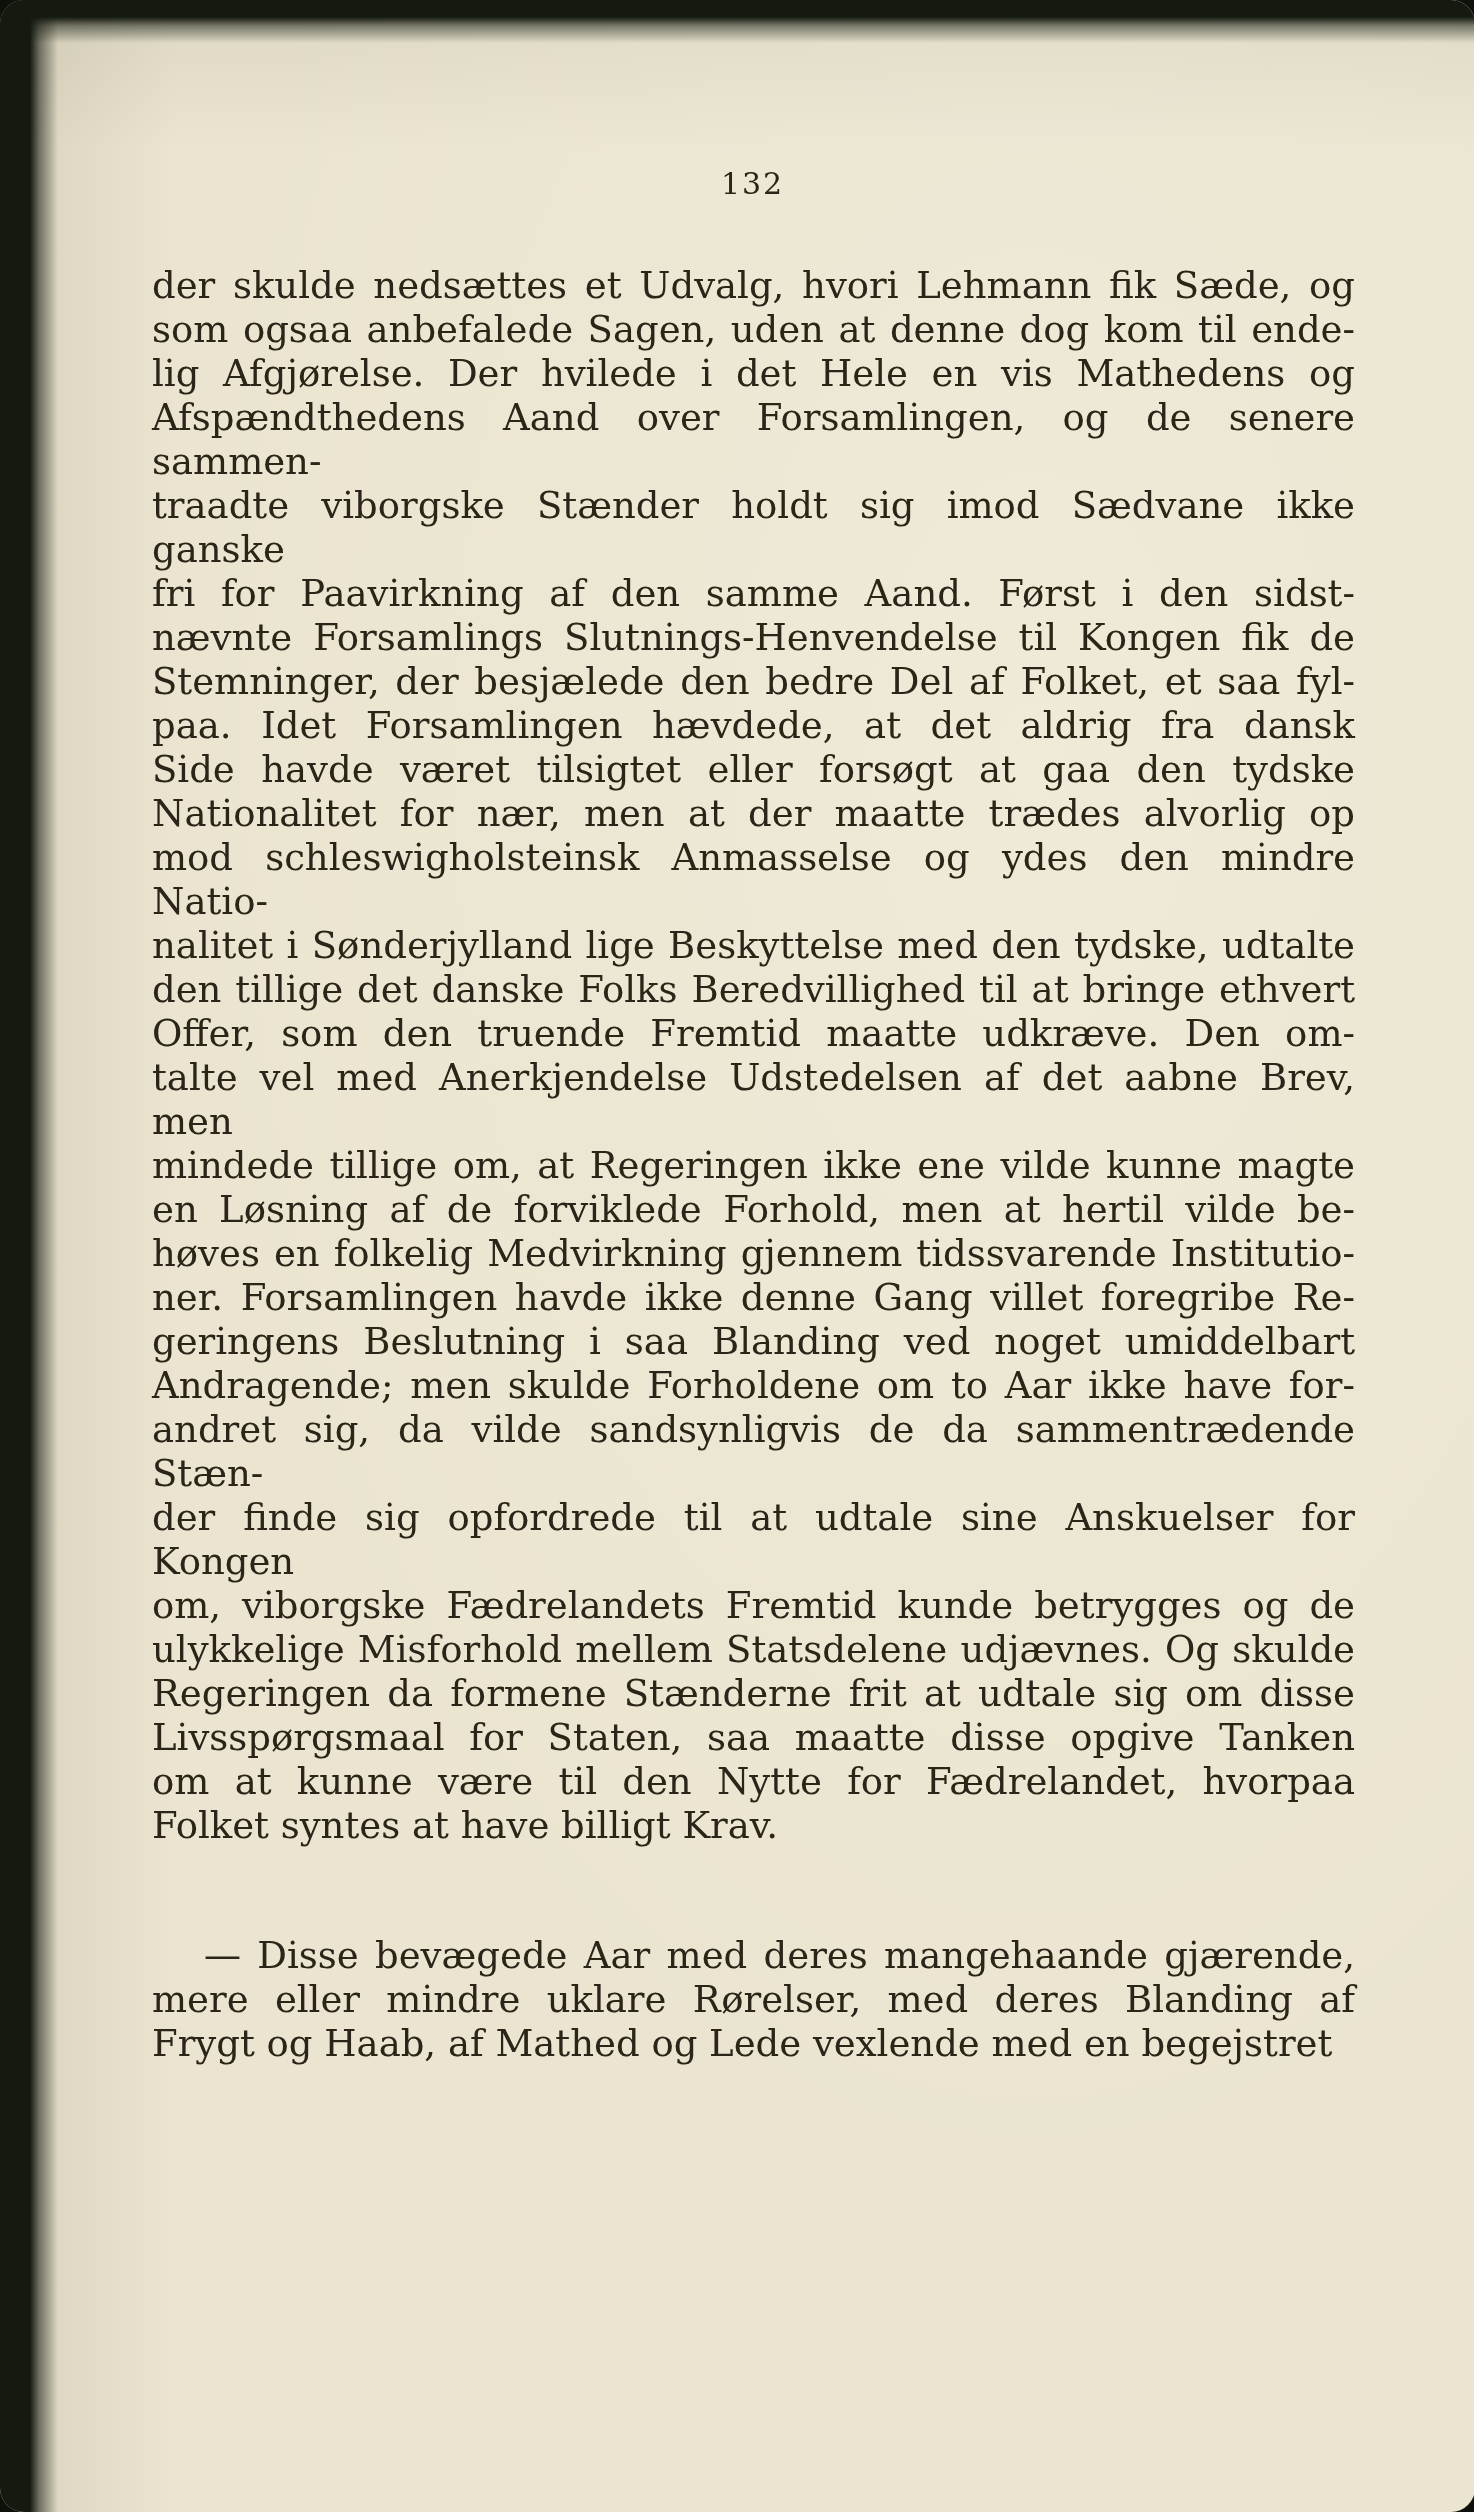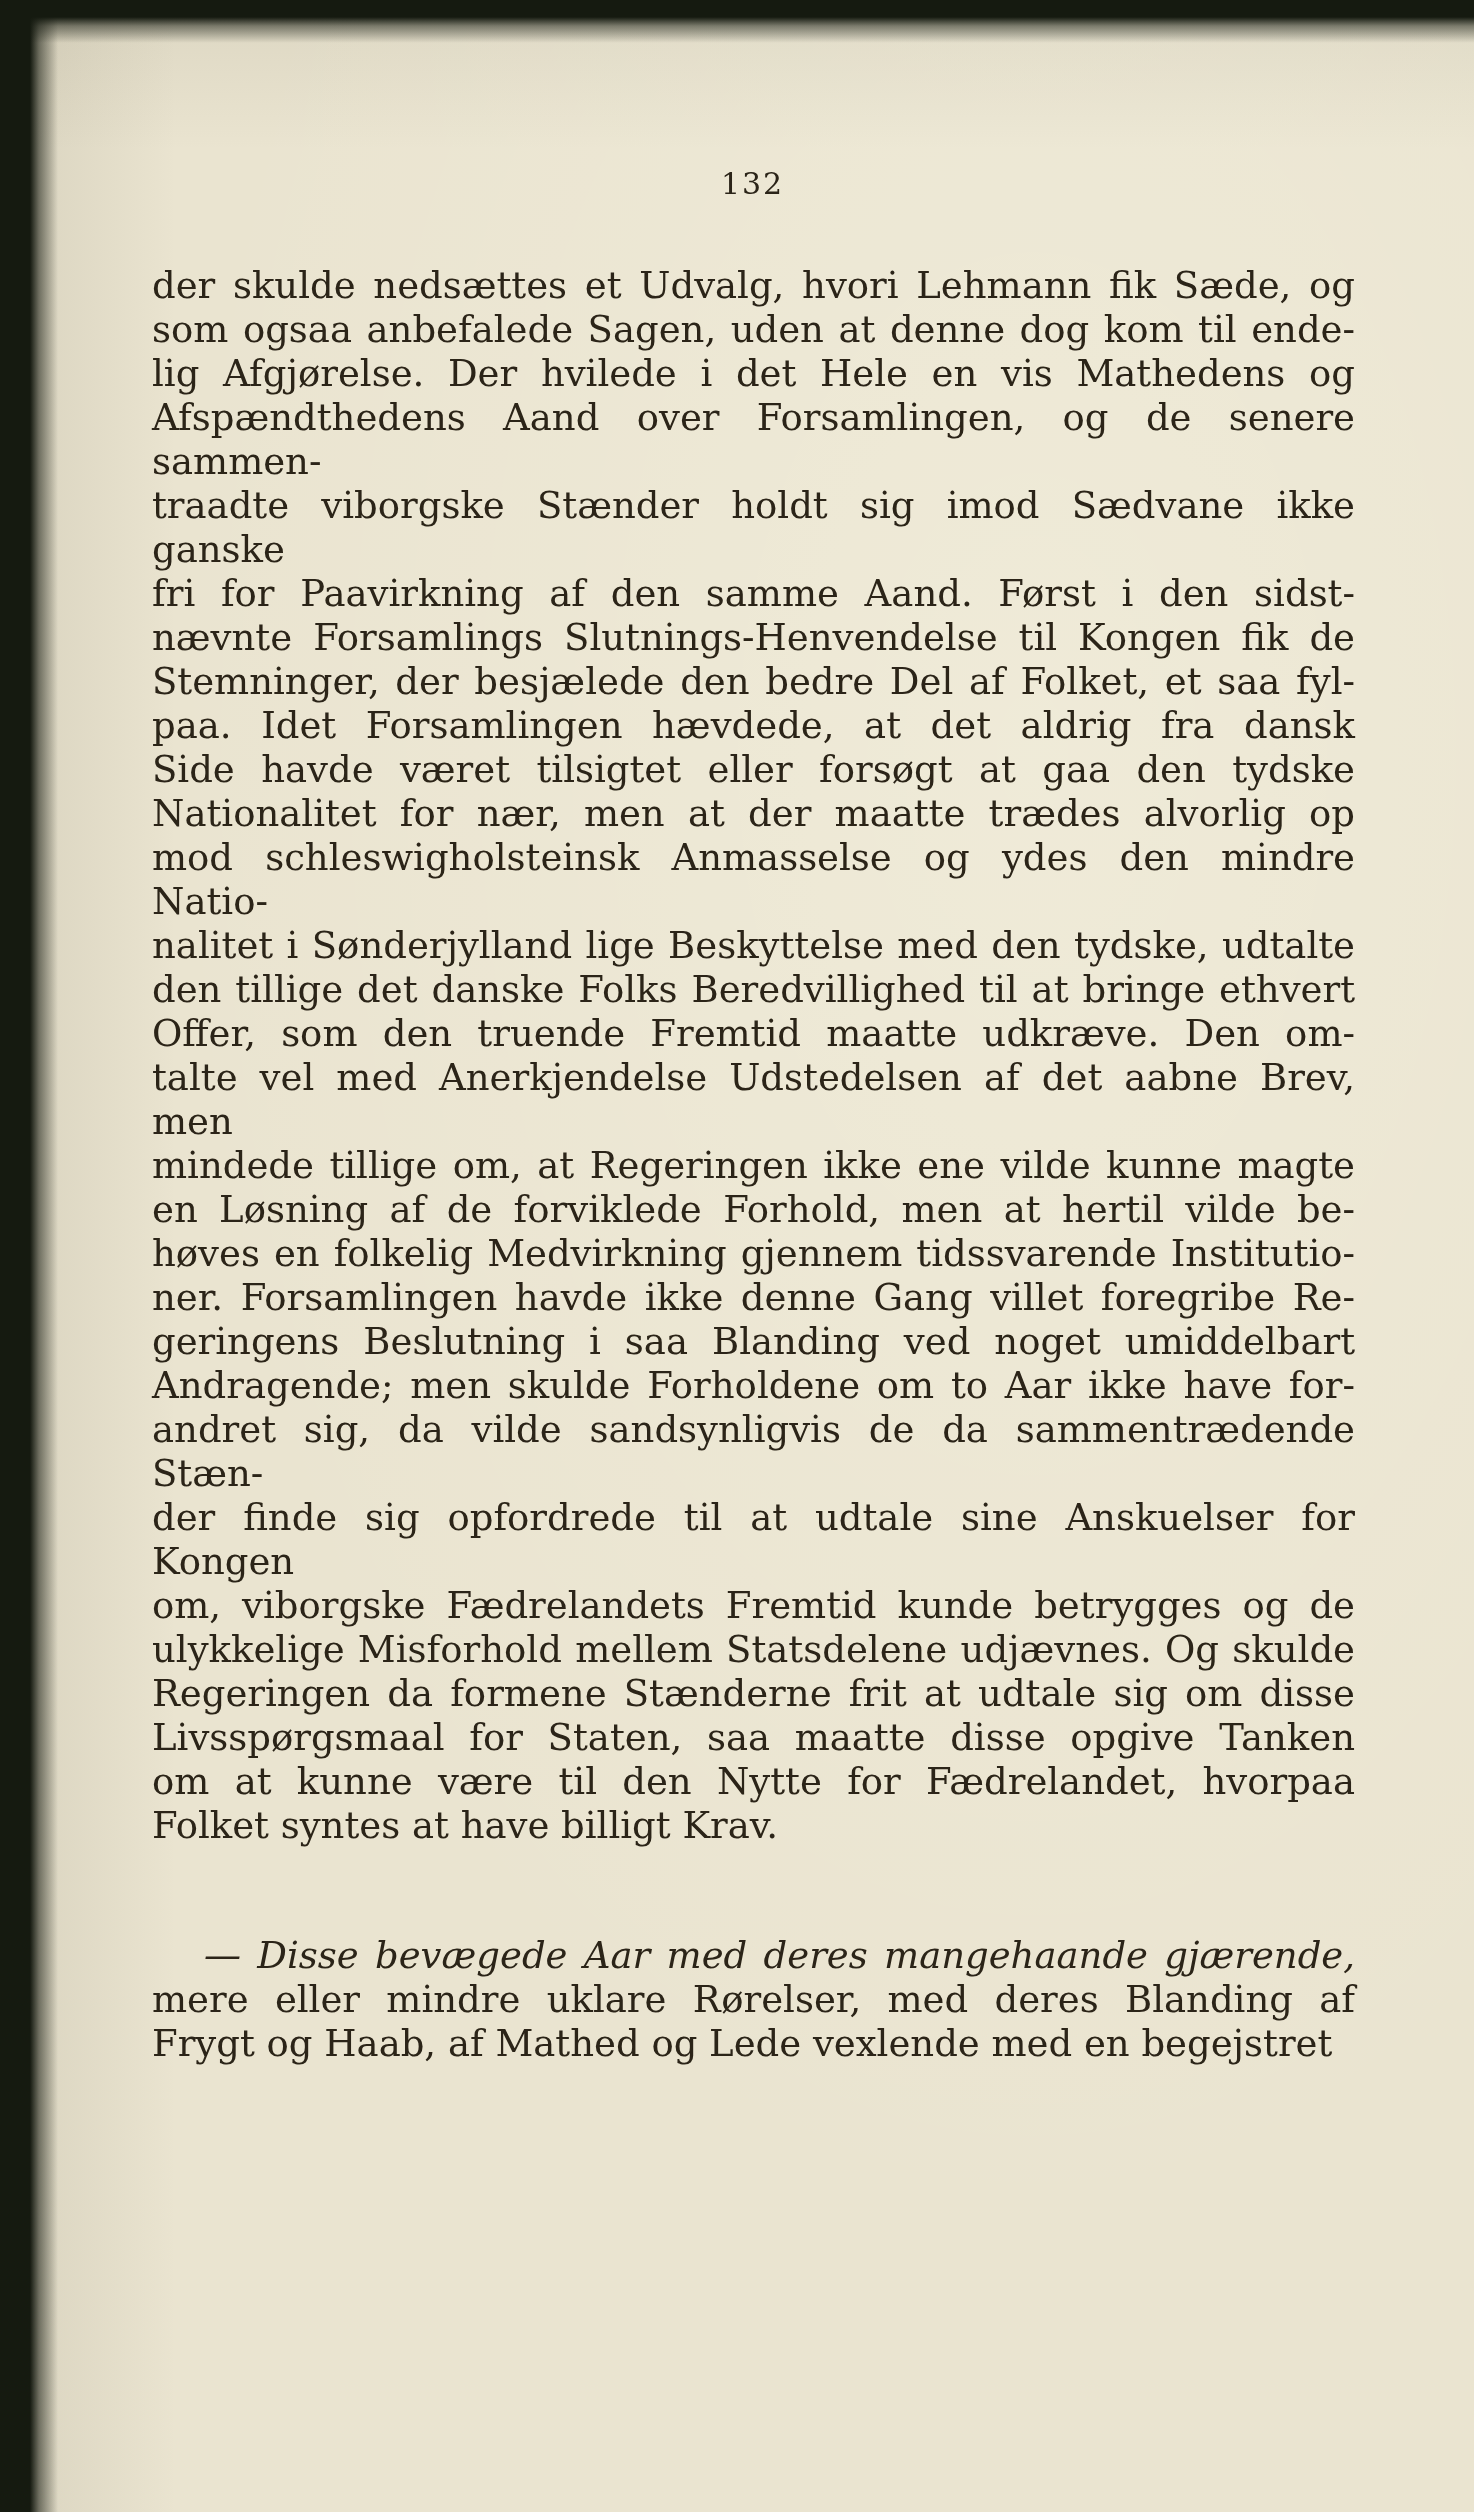--- a/index.html
+++ b/index.html
@@ -8,20 +8,21 @@
     background: #0e110b;
   }
   .scan {
     position: relative;
     width: 1475px;
     height: 2512px;
     background: var(--paper, #eae4d0);
     overflow: hidden;
     font-family: "DejaVu Serif", "Liberation Serif", serif;
     color: var(--ink, #2b2418);
+    border-radius: 24px;
   }
   
   .scan::after {
     content: "";
     position: absolute;
     inset: 0;
     pointer-events: none;
     background:
       radial-gradient(ellipse at 70% 30%, rgba(255,255,240,0.25), rgba(0,0,0,0) 60%),
       linear-gradient(to right, rgba(60,55,30,0.10), rgba(0,0,0,0) 12%),
@@ -72,21 +73,20 @@
   .paragraph + .paragraph { margin-top: 86px; }
   .line {
     text-align: justify;
     text-align-last: justify;
   }
   .line.last {
     text-align-last: left;
   }
   .line.indent {
     text-indent: 52px;
-    font-style: italic;
   }
 </style>
 </head>
 <body>
 
 <div class="scan">
   <div class="edge-left"></div>
   <div class="edge-top"></div>
   <div class="page-number">132</div>
   <div class="text-block" id="text-block">

